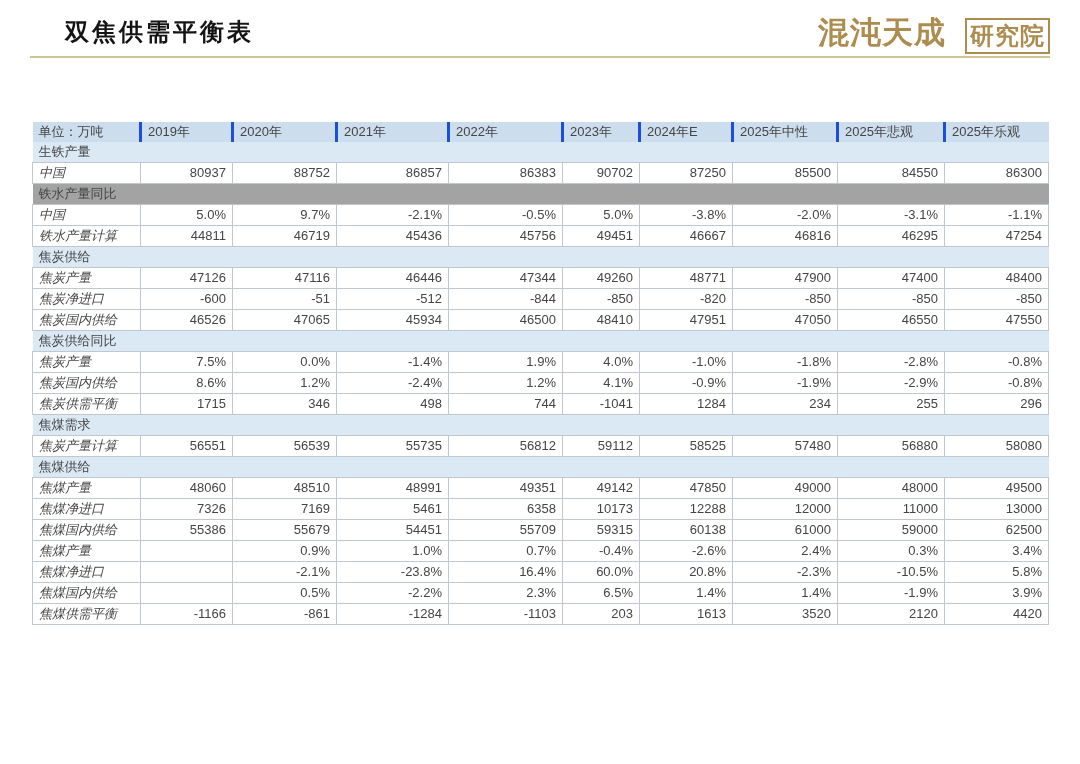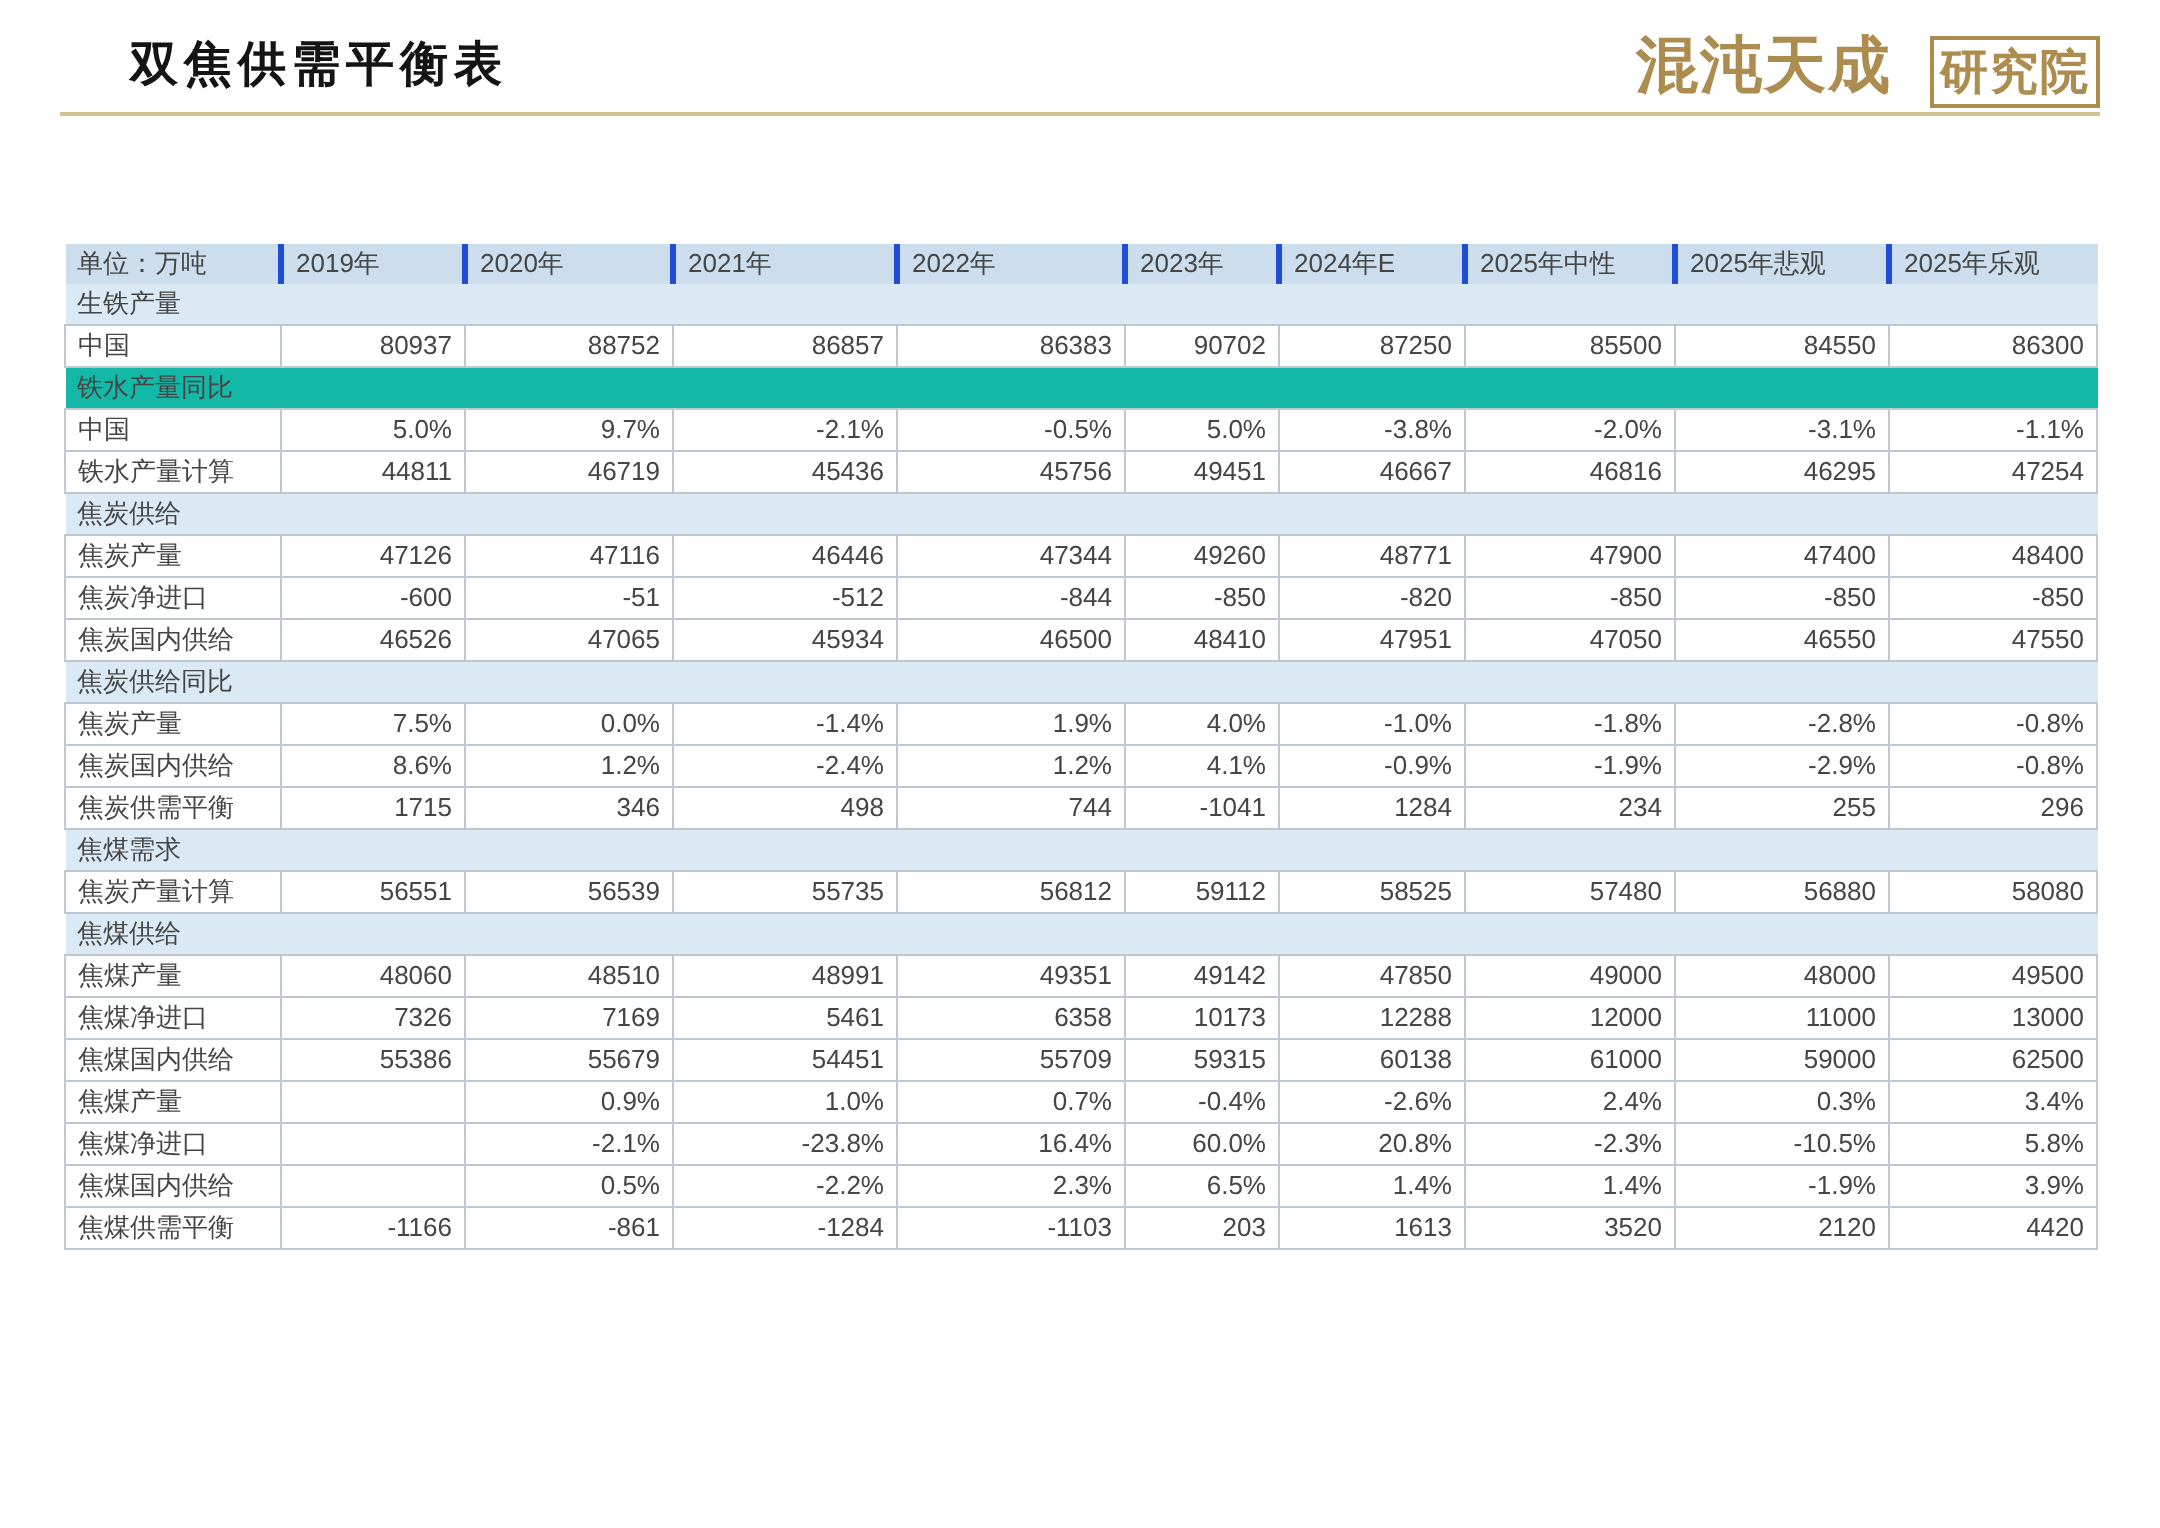--- a/index.html
+++ b/index.html
@@ -69,21 +69,21 @@
     border-left: 3px solid #1d4ed8;
   }
   .balance-table thead th:first-child { border-left: none; }
   tr.section-row td {
     text-align: left;
   }
   tr.data-row td {
     background: #ffffff;
     border: 1px solid #bfc8d2;
   }
-  tr.data-row td.label-cell { text-align: left; }
+  tr.data-row td.label-cell { text-align: left; font-style: italic; }
   tr.data-row td.num-cell { text-align: right; }
   .footer-rule {
     position: absolute;
     left: 0; top: 737px;
     width: 1034px; height: 1px;
     background: #e7e7e7;
   }
   .footer-source {
     position: absolute;
     left: 68px; top: 710px;
@@ -150,21 +150,21 @@
           <td class="num-cell">88752</td>
           <td class="num-cell">86857</td>
           <td class="num-cell">86383</td>
           <td class="num-cell">90702</td>
           <td class="num-cell">87250</td>
           <td class="num-cell">85500</td>
           <td class="num-cell">84550</td>
           <td class="num-cell">86300</td>
         </tr>
         <tr class="section-row">
-          <td colspan="10" style="background: #14b8a6;">铁水产量同比</td>
+          <td colspan="10" style="background: #a3a3a3;">铁水产量同比</td>
         </tr>
         <tr class="data-row">
           <td class="label-cell">中国</td>
           <td class="num-cell">5.0%</td>
           <td class="num-cell">9.7%</td>
           <td class="num-cell">-2.1%</td>
           <td class="num-cell">-0.5%</td>
           <td class="num-cell">5.0%</td>
           <td class="num-cell">-3.8%</td>
           <td class="num-cell">-2.0%</td>

